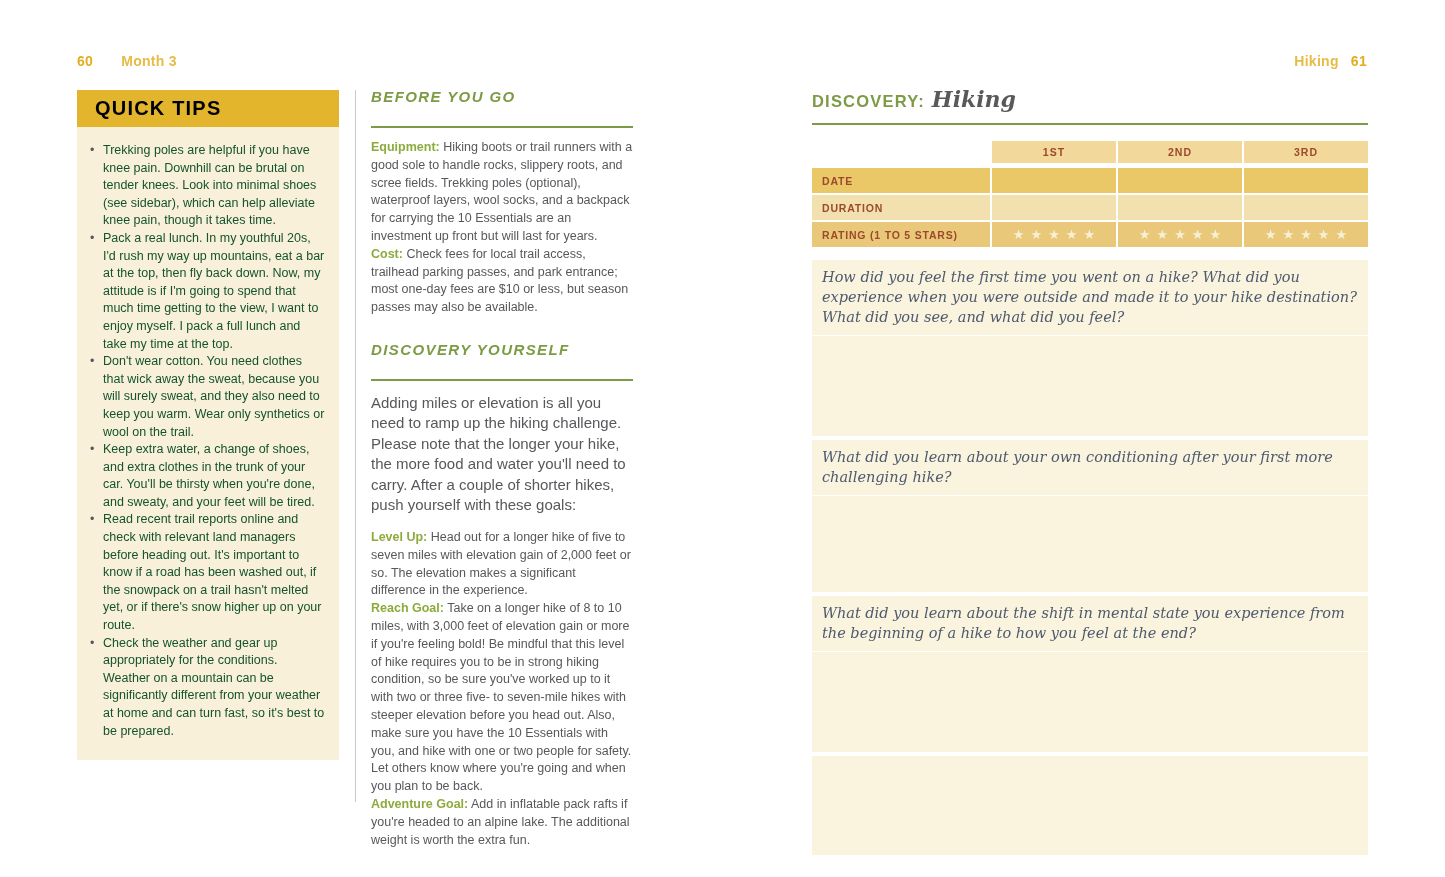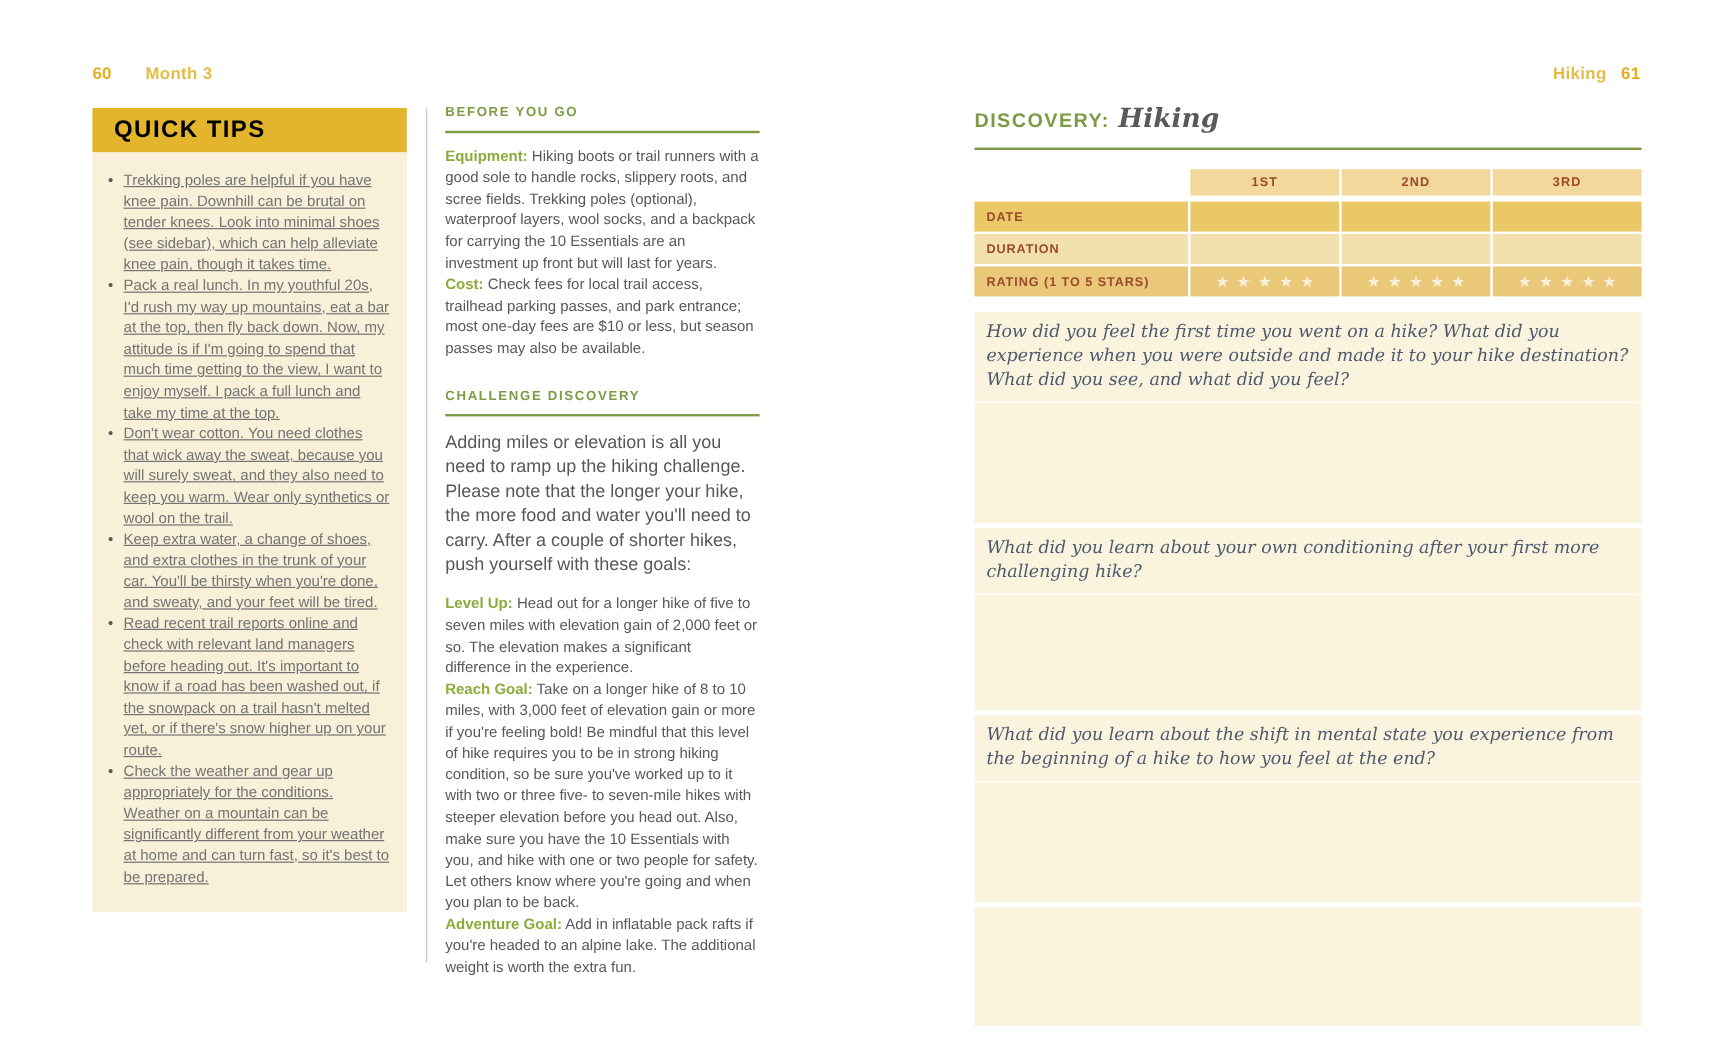--- a/index.html
+++ b/index.html
@@ -16,30 +16,30 @@
   .rh-left .sec { margin-left:28px; }
   .rh-right .folio { margin-left:12px; }
 
   
   .quick-tips { left:77px; top:90px; width:262px; }
   .qt-header { background:#e2b52d; color:#000000; font-weight:bold; font-size:20px;
     letter-spacing:1.2px; padding:7px 0 7px 18px; }
   .qt-body { background:#f8f0d8; padding:15px 13px 20px 13px; }
   .qt-body ul { list-style:none; }
   .qt-body li { position:relative; padding-left:13px; font-size:12.5px; line-height:17.6px;
-    color:#737373;text-decoration:underline; }
+    color:#14532d; }
   .qt-body li::before { content:"•"; position:absolute; left:0; top:0; color:#57585c; }
 
   
   .col-divider { left:355px; top:90px; width:1px; height:712px; background:#c9c9c7; }
 
   
   .col-middle { left:371px; top:88px; width:262px; }
-  .green-head { color:#7d9b44; font-size:11px; font-weight:bold; letter-spacing:1.4px;
-    padding-bottom:9px; border-bottom:2px solid #7d9b44; }
+  .green-head { color:#7d9b44; font-size:15px; font-weight:bold; letter-spacing:1.4px;
+    padding-bottom:21px; border-bottom:2px solid #7d9b44;font-style:italic; }
   .col-middle p { color:#57585c; font-size:12.5px; line-height:17.8px; }
   .para-block { margin-top:11px; }
   .label-green { color:#8dab3c; font-weight:bold; }
   .head-gap { margin-top:24px; }
   .intro-para { font-size:15px !important; line-height:20.5px !important; margin-top:12px; }
   .goals-block { margin-top:13px; }
 
   
   .col-right { left:812px; top:86px; width:556px; }
   .disc-title { padding-bottom:11px; border-bottom:2px solid #7d9b44; }
@@ -99,21 +99,21 @@
 <div class="abs col-divider"></div>
 
 <div class="abs col-middle">
   <div class="green-head">BEFORE YOU GO</div>
   <p class="para-block">
     <span class="label-green">Equipment:</span><span> Hiking boots or trail runners with a good sole to handle rocks, slippery roots, and scree fields. Trekking poles (optional), waterproof layers, wool socks, and a backpack for carrying the 10 Essentials are an investment up front but will last for years.</span>
     <br>
     <span class="label-green">Cost:</span><span> Check fees for local trail access, trailhead parking passes, and park entrance; most one-day fees are $10 or less, but season passes may also be available.</span>
   </p>
 
-  <div class="green-head head-gap">CHALLENGE DISCOVERY</div>
+  <div class="green-head head-gap">DISCOVERY YOURSELF</div>
   <p class="intro-para">Adding miles or elevation is all you need to ramp up the hiking challenge. Please note that the longer your hike, the more food and water you'll need to carry. After a couple of shorter hikes, push yourself with these goals:</p>
   <p class="goals-block">
     <span class="label-green">Level Up:</span><span> Head out for a longer hike of five to seven miles with elevation gain of 2,000 feet or so. The elevation makes a significant difference in the experience.</span>
     <br>
     <span class="label-green">Reach Goal:</span><span> Take on a longer hike of 8 to 10 miles, with 3,000 feet of elevation gain or more if you're feeling bold! Be mindful that this level of hike requires you to be in strong hiking condition, so be sure you've worked up to it with two or three five- to seven-mile hikes with steeper elevation before you head out. Also, make sure you have the 10 Essentials with you, and hike with one or two people for safety. Let others know where you're going and when you plan to be back.</span>
     <br>
     <span class="label-green">Adventure Goal:</span><span> Add in inflatable pack rafts if you're headed to an alpine lake. The additional weight is worth the extra fun.</span>
   </p>
 </div>
 

